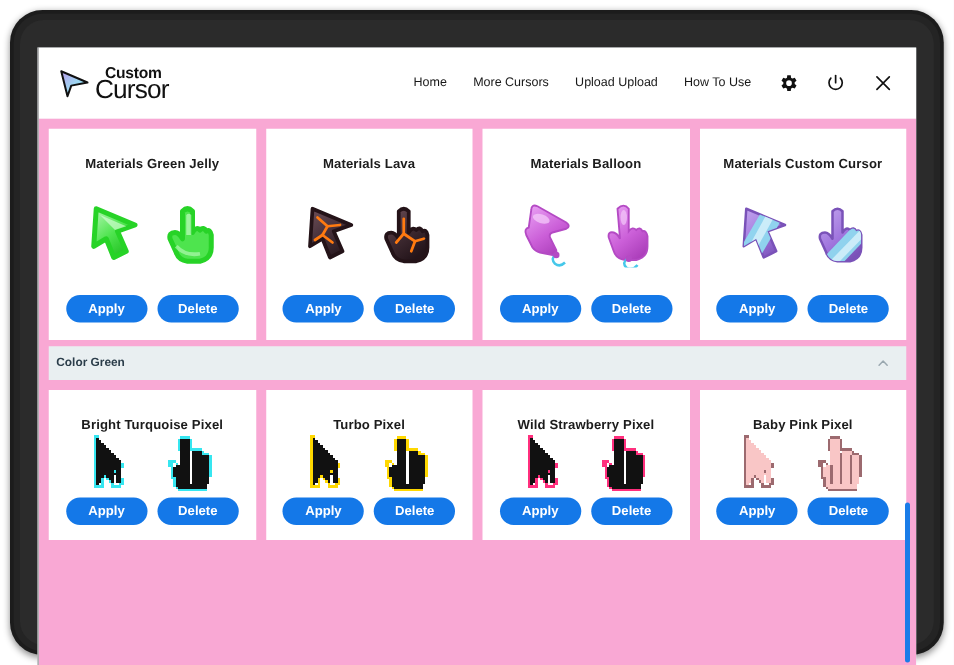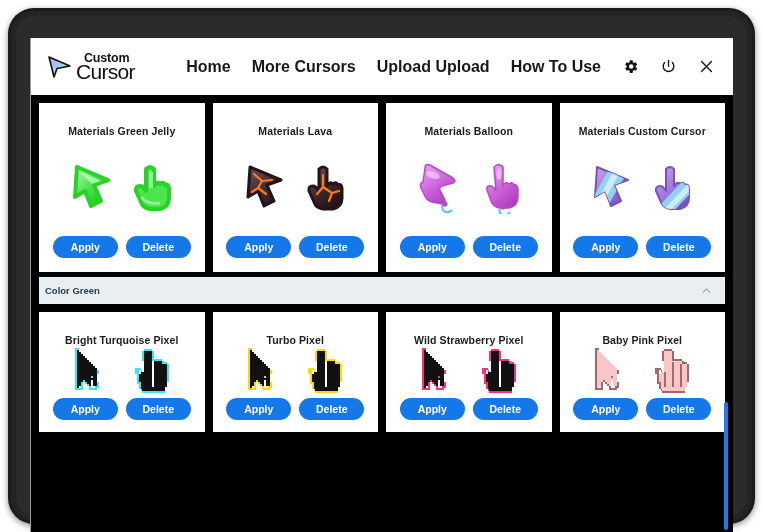--- a/index.html
+++ b/index.html
@@ -88,39 +88,39 @@
     letter-spacing: -0.7px;
   }
 
   #main-nav {
     margin-left: auto;
     display: flex;
     align-items: center;
     gap: 21px;
   }
   .nav-link {
-    font-size: 16px;
-    font-weight: 700;
+    font-size: 10px;
+    font-weight: 400;
     color: #181818;
     white-space: nowrap;
     cursor: pointer;
   }
   .header-icon {
     display: flex;
     align-items: center;
     justify-content: center;
     cursor: pointer;
     color: #111;
   }
 
   
   #content-area {
     position: relative;
     height: 437px;
-    background: #000000;
+    background: #f9a8d4;
     padding: 0 8px;
   }
 
   .card-row {
     display: flex;
     gap: 8px;
     padding-top: 8px;
   }
 
   .cursor-card {

